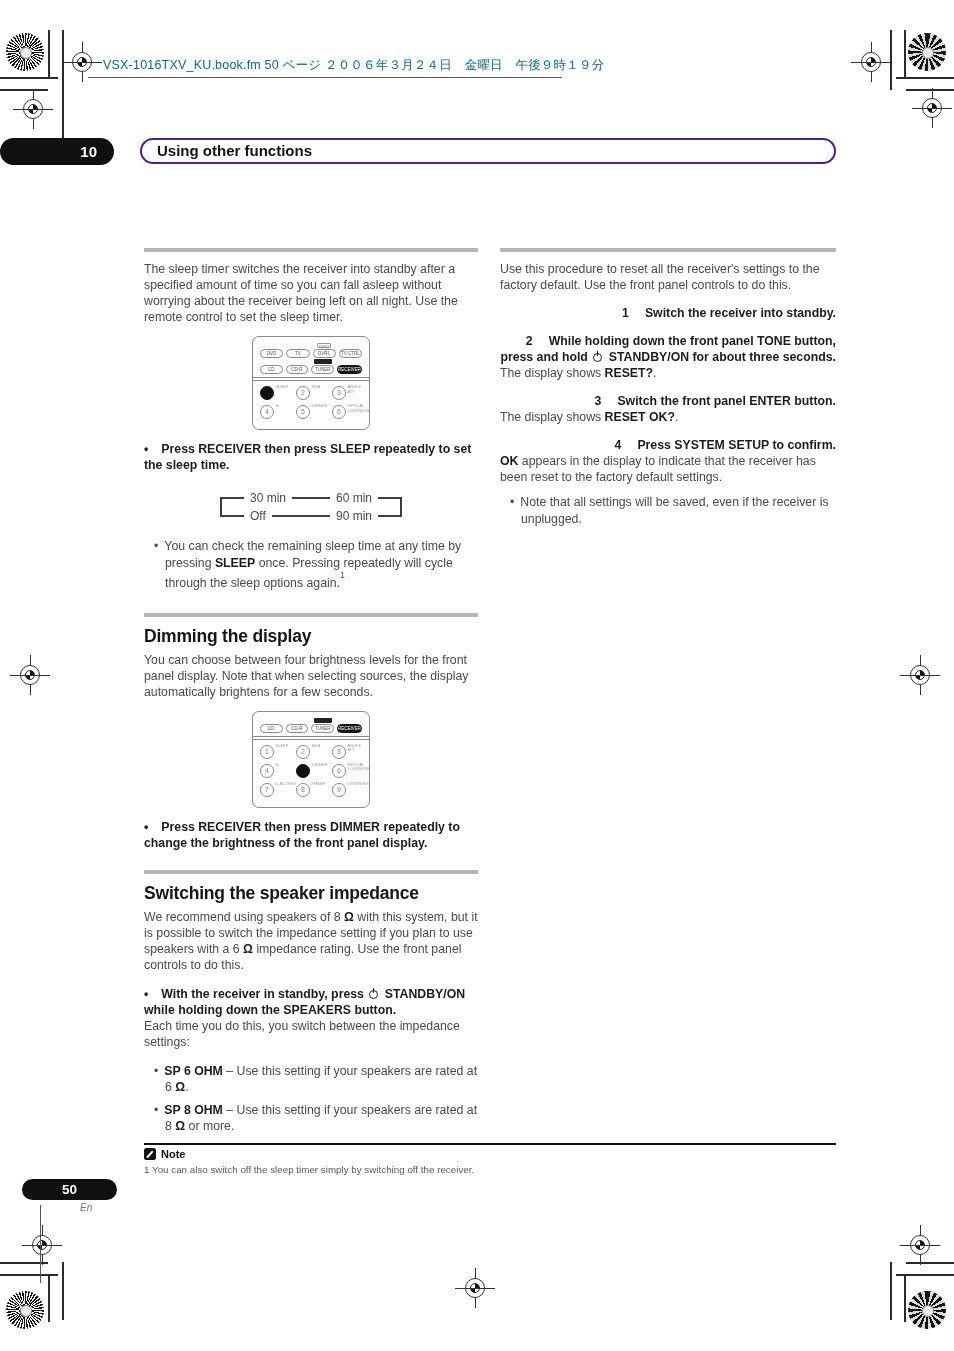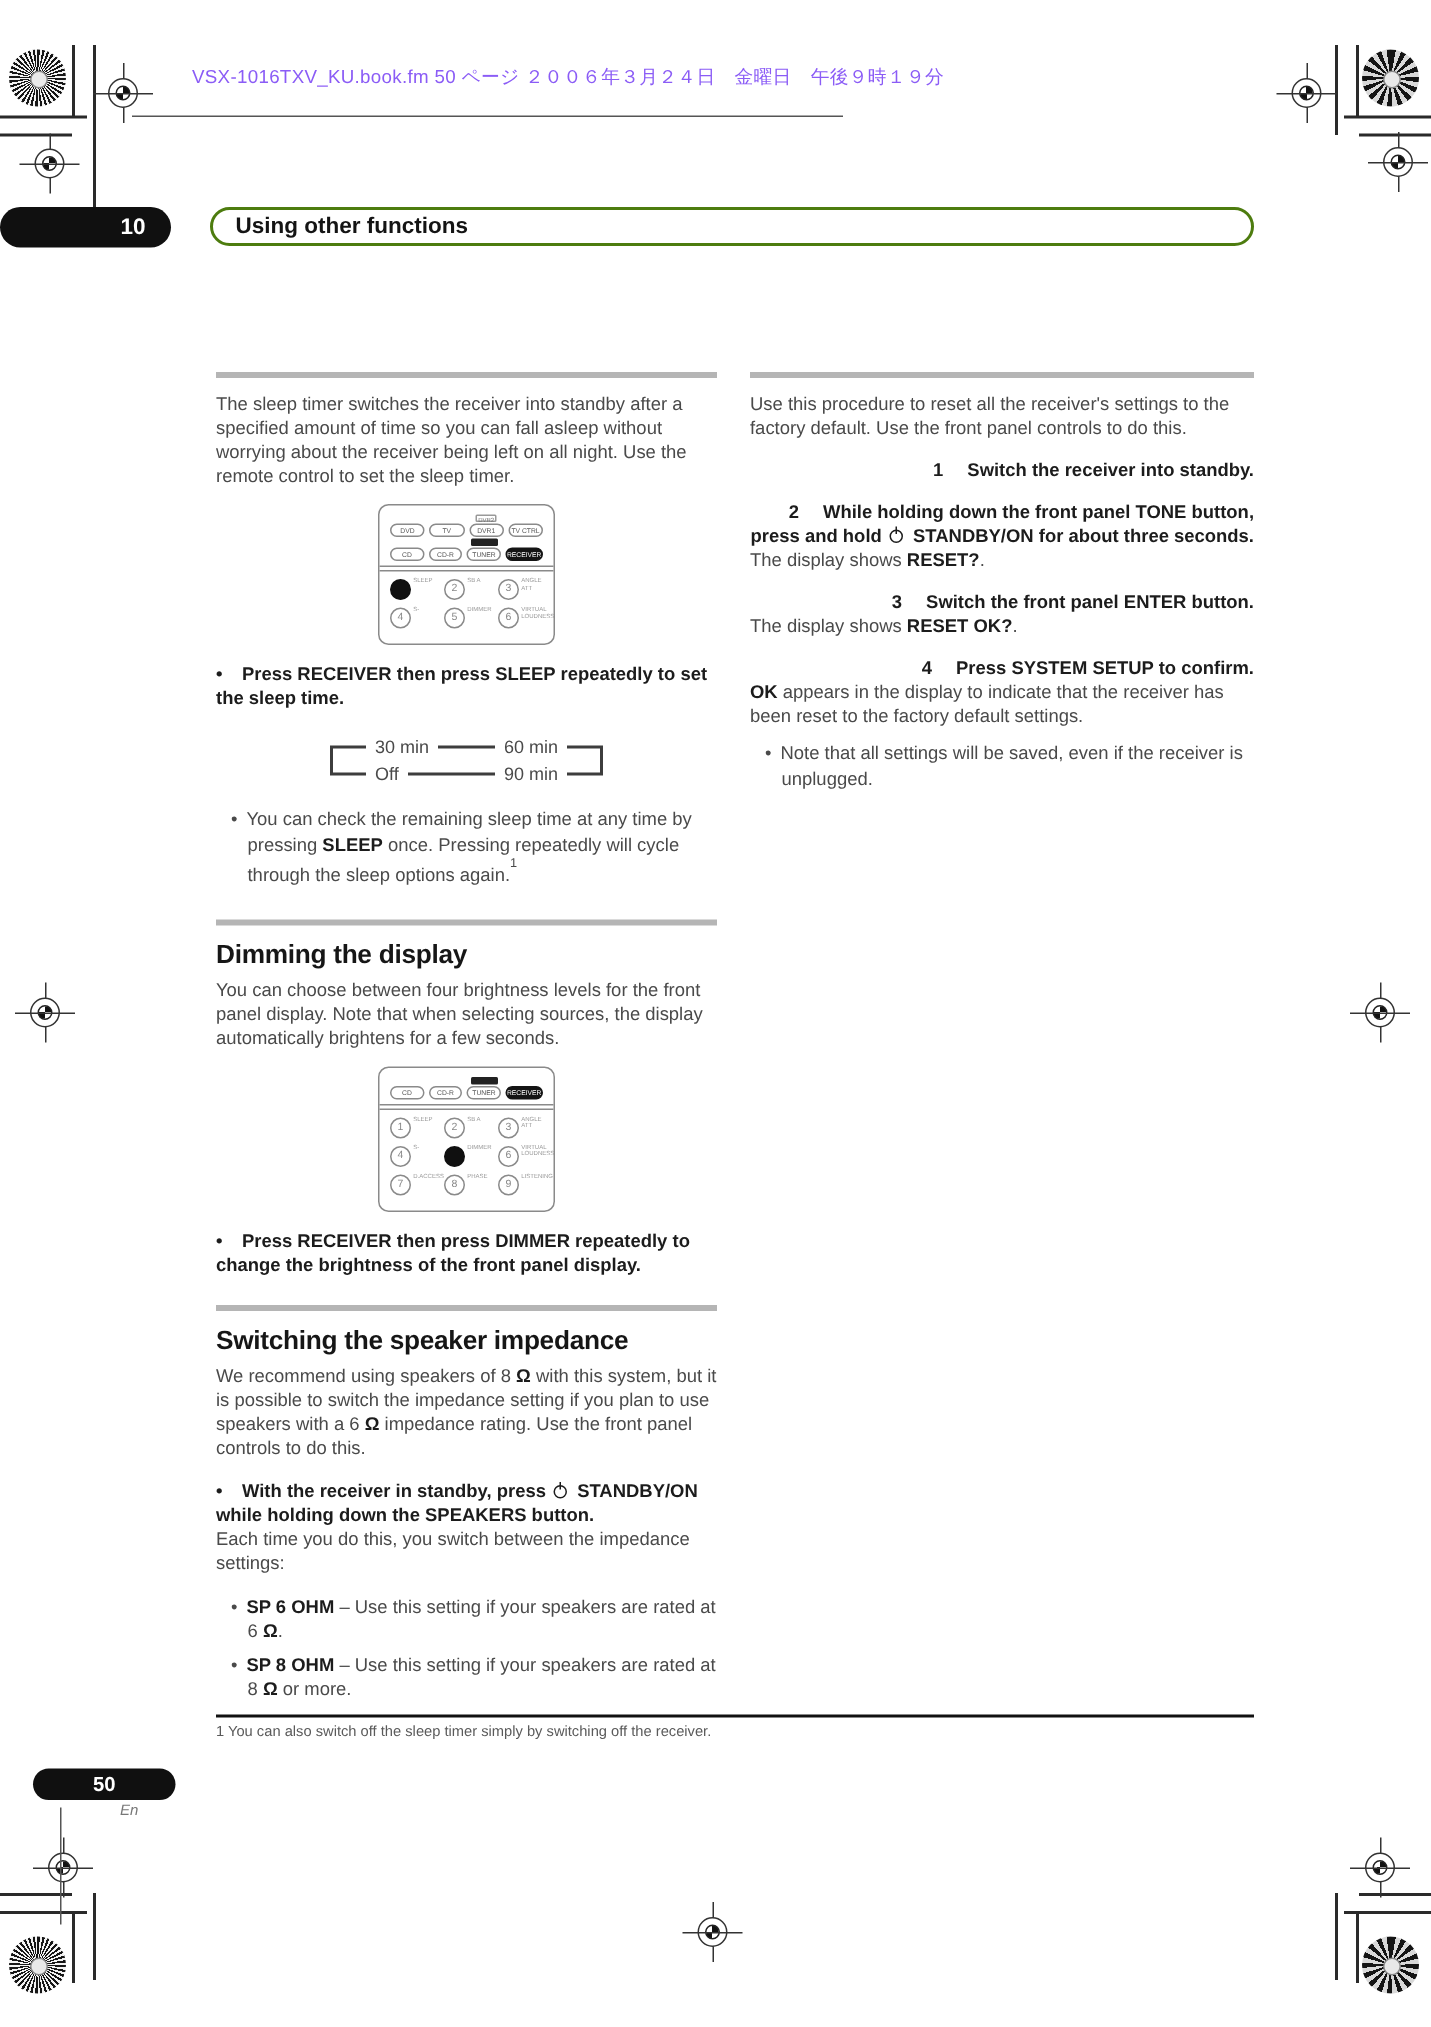--- a/index.html
+++ b/index.html
@@ -30,34 +30,34 @@
   }
   .ch .dot {
     position:absolute; left:8px; top:8px; width:10px; height:10px; border-radius:50%;
     background:conic-gradient(#111 0 25%, #fff 25% 50%, #111 50% 75%, #fff 75%);
     border:1px solid #222;
   }
   .ch::before { content:""; position:absolute; left:12.5px; top:-7px; width:1px; height:40px; background:#333; }
   .ch::after  { content:""; position:absolute; top:12.5px; left:-7px; height:1px; width:40px; background:#333; }
   
   .file-header {
-    position:absolute; left:103px; top:43px; font-size:12.5px; color:#8b5cf6;
-    letter-spacing:0.2px; white-space:nowrap;margin-left:25px;
+    position:absolute; left:103px; top:57px; font-size:12.5px; color:#0369a1;
+    letter-spacing:0.2px; white-space:nowrap;
   }
   .header-rule { position:absolute; left:88px; top:77px; width:474px; height:1px; background:#555; }
   
   .chapter-badge {
     position:absolute; left:0; top:138px; width:114px; height:27px;
     background:#101010; border-radius:13.5px; color:#fff;
     font-size:15px; font-weight:bold; text-align:right; line-height:27px;
     padding-right:17px;
   }
   .chapter-title {
     position:absolute; left:140px; top:138px; width:696px; height:26px;
-    border:2px solid #4d7c0f; border-radius:13px;
+    border:2px solid #4c1d95; border-radius:13px;
     font-size:15px; font-weight:bold; color:#141414; line-height:22px; padding-left:15px;
   }
   
   .col { position:absolute; top:248px; }
   .col.left  { left:144px; width:334px; }
   .col.right { left:500px; width:336px; }
   .secbar { height:4px; background:#b5b5b5; margin-bottom:9px; }
   h2 { font-size:17.5px; letter-spacing:-0.2px; color:#161616; margin:0 0 5px;
        font-family:"Liberation Sans", sans-serif; }
   p.body { font-size:12.3px; line-height:16px; color:#4a4a4a; }
@@ -387,18 +387,22 @@
   <p class="plain"><span>The display shows </span><b>RESET OK?</b><span>.</span></p>
 
   <p class="step"><span class="num">4</span><span>Press SYSTEM SETUP to confirm.</span></p>
   <p class="plain"><b>OK</b><span> appears in the display to indicate that the receiver has been reset to the factory default settings.</span></p>
 
   <p class="b2" style="margin-top:9px;">Note that all settings will be saved, even if the receiver is unplugged.</p>
 </div>
 
 <div class="footer">
   <div class="frule"></div>
+  <div class="noterow">
+    <span class="note-icon"></span>
+    <span class="note-label">Note</span>
+  </div>
   <p class="footnote">1 You can also switch off the sleep timer simply by switching off the receiver.</p>
 </div>
 
 <div class="pagepill">50</div>
 <div class="pagelang">En</div>
 <div class="badge-tail"></div>
 
 </body></html>

